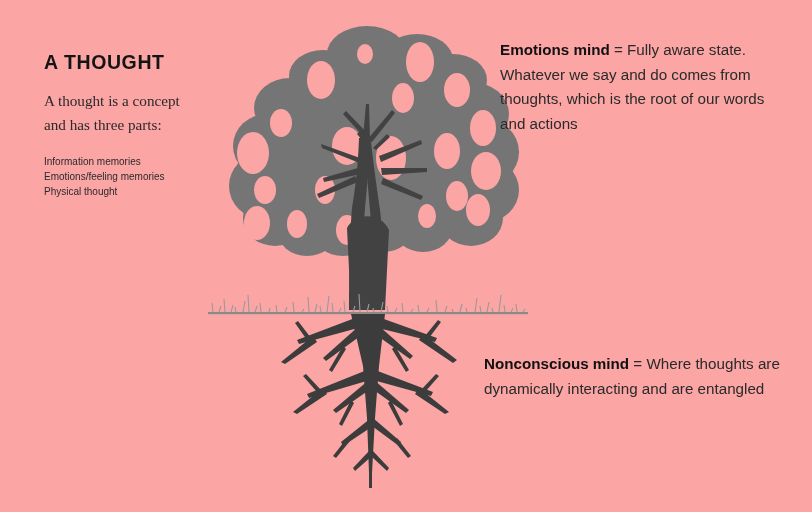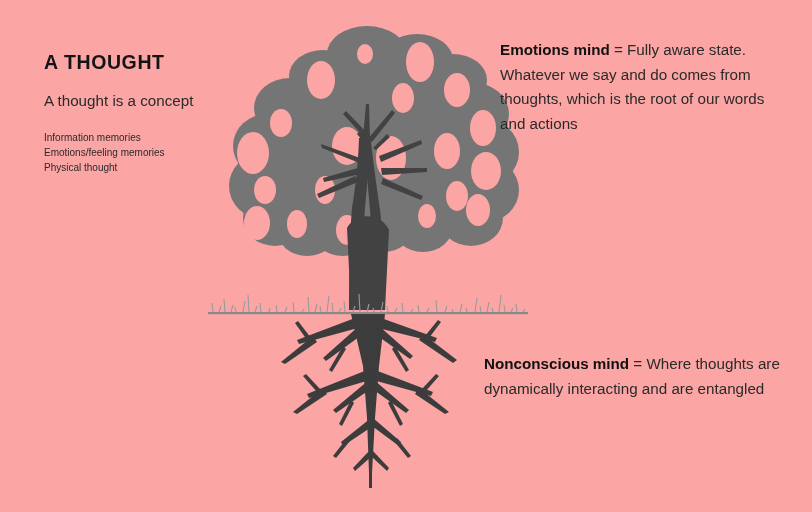--- a/index.html
+++ b/index.html
@@ -34,21 +34,21 @@
     color: #141414;
     margin: 0 0 16px 0;
     line-height: 1.1;
   }
   .left-para {
     font-size: 15.2px;
     line-height: 1.55;
     color: #2a2a2a;
     margin: 0;
   }
-  #left-intro { margin-bottom: 17px; }
+  #left-intro { margin-bottom: 17px; font-family: Liberation Serif, serif; }
   .left-item {
     font-size: 10px;
     line-height: 1.52;
     color: #2a2a2a;
     white-space: nowrap;
   }
 
   
   .note {
     position: absolute;
@@ -77,20 +77,21 @@
 </head>
 <body>
 
 <div id="canvas">
 
   <div id="left-panel">
     <h1 id="page-title">A THOUGHT</h1>
 
     <div id="left-intro">
       <div class="left-para">A thought is a concept</div>
+      <div class="left-para">and has three parts:</div>
     </div>
 
     <div id="parts-list">
       <div class="left-item">Information memories</div>
       <div class="left-item">Emotions/feeling memories</div>
       <div class="left-item">Physical thought</div>
     </div>
   </div>
 
   <div id="tree-figure">

